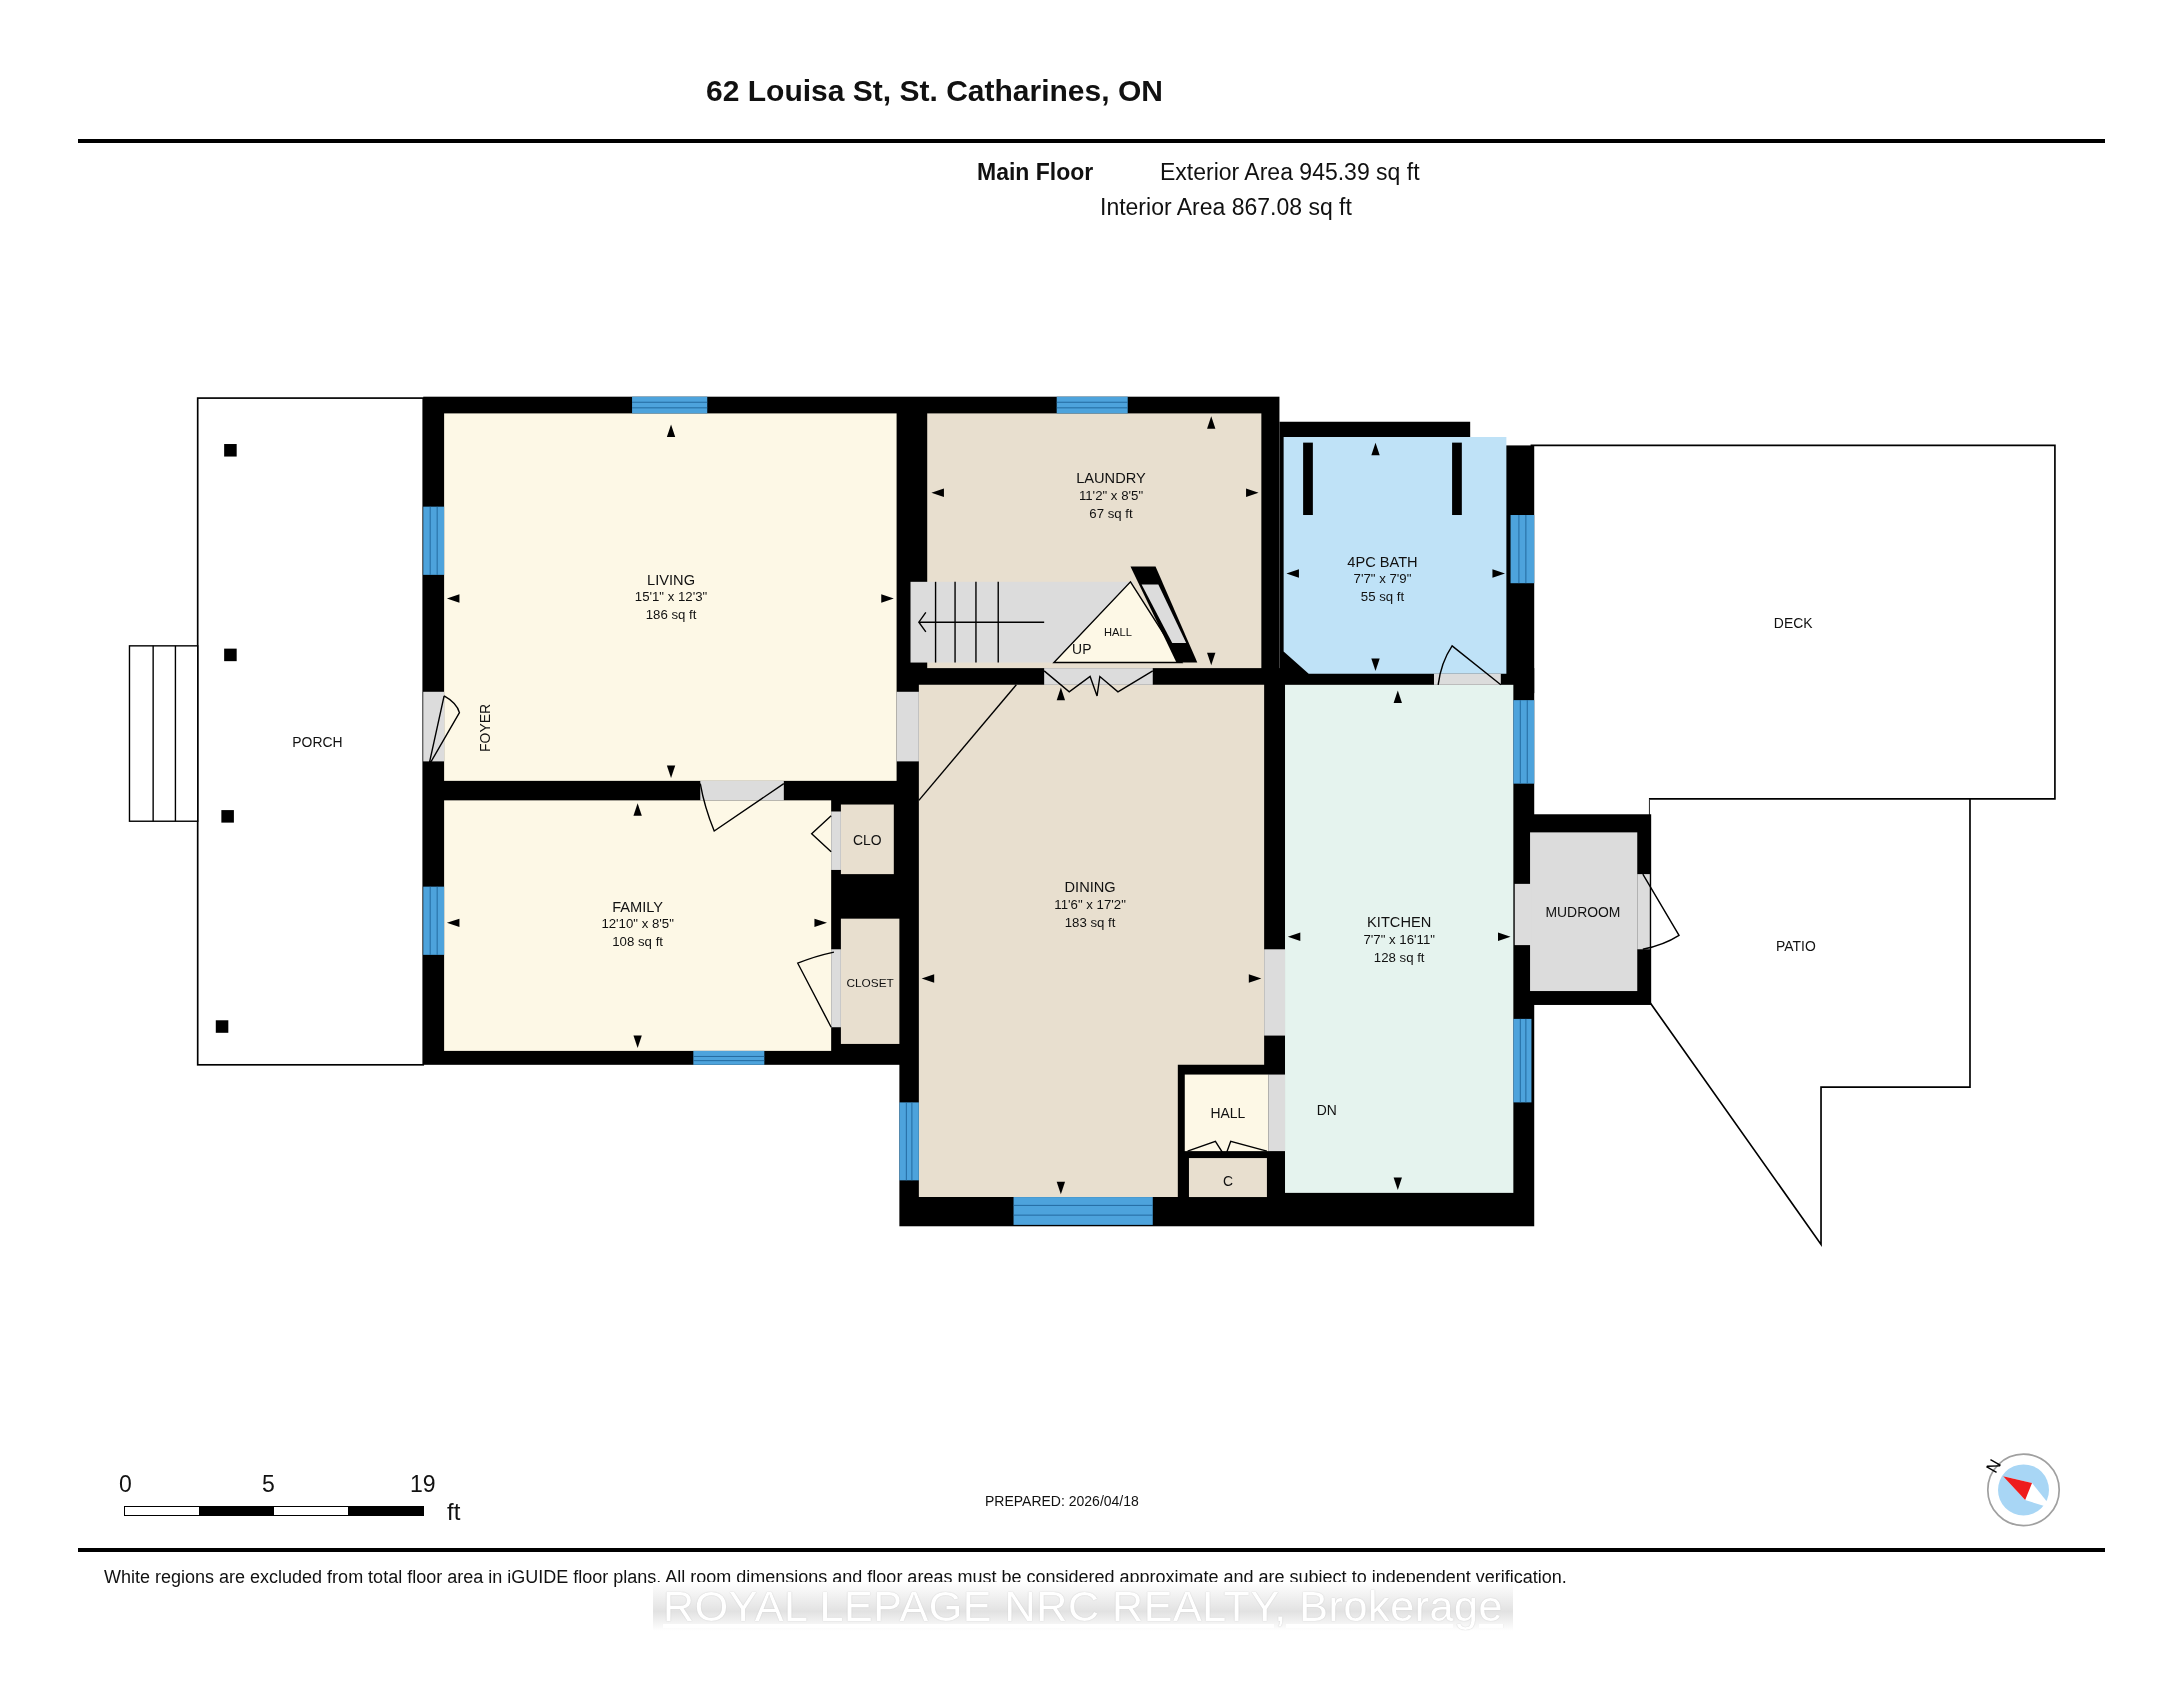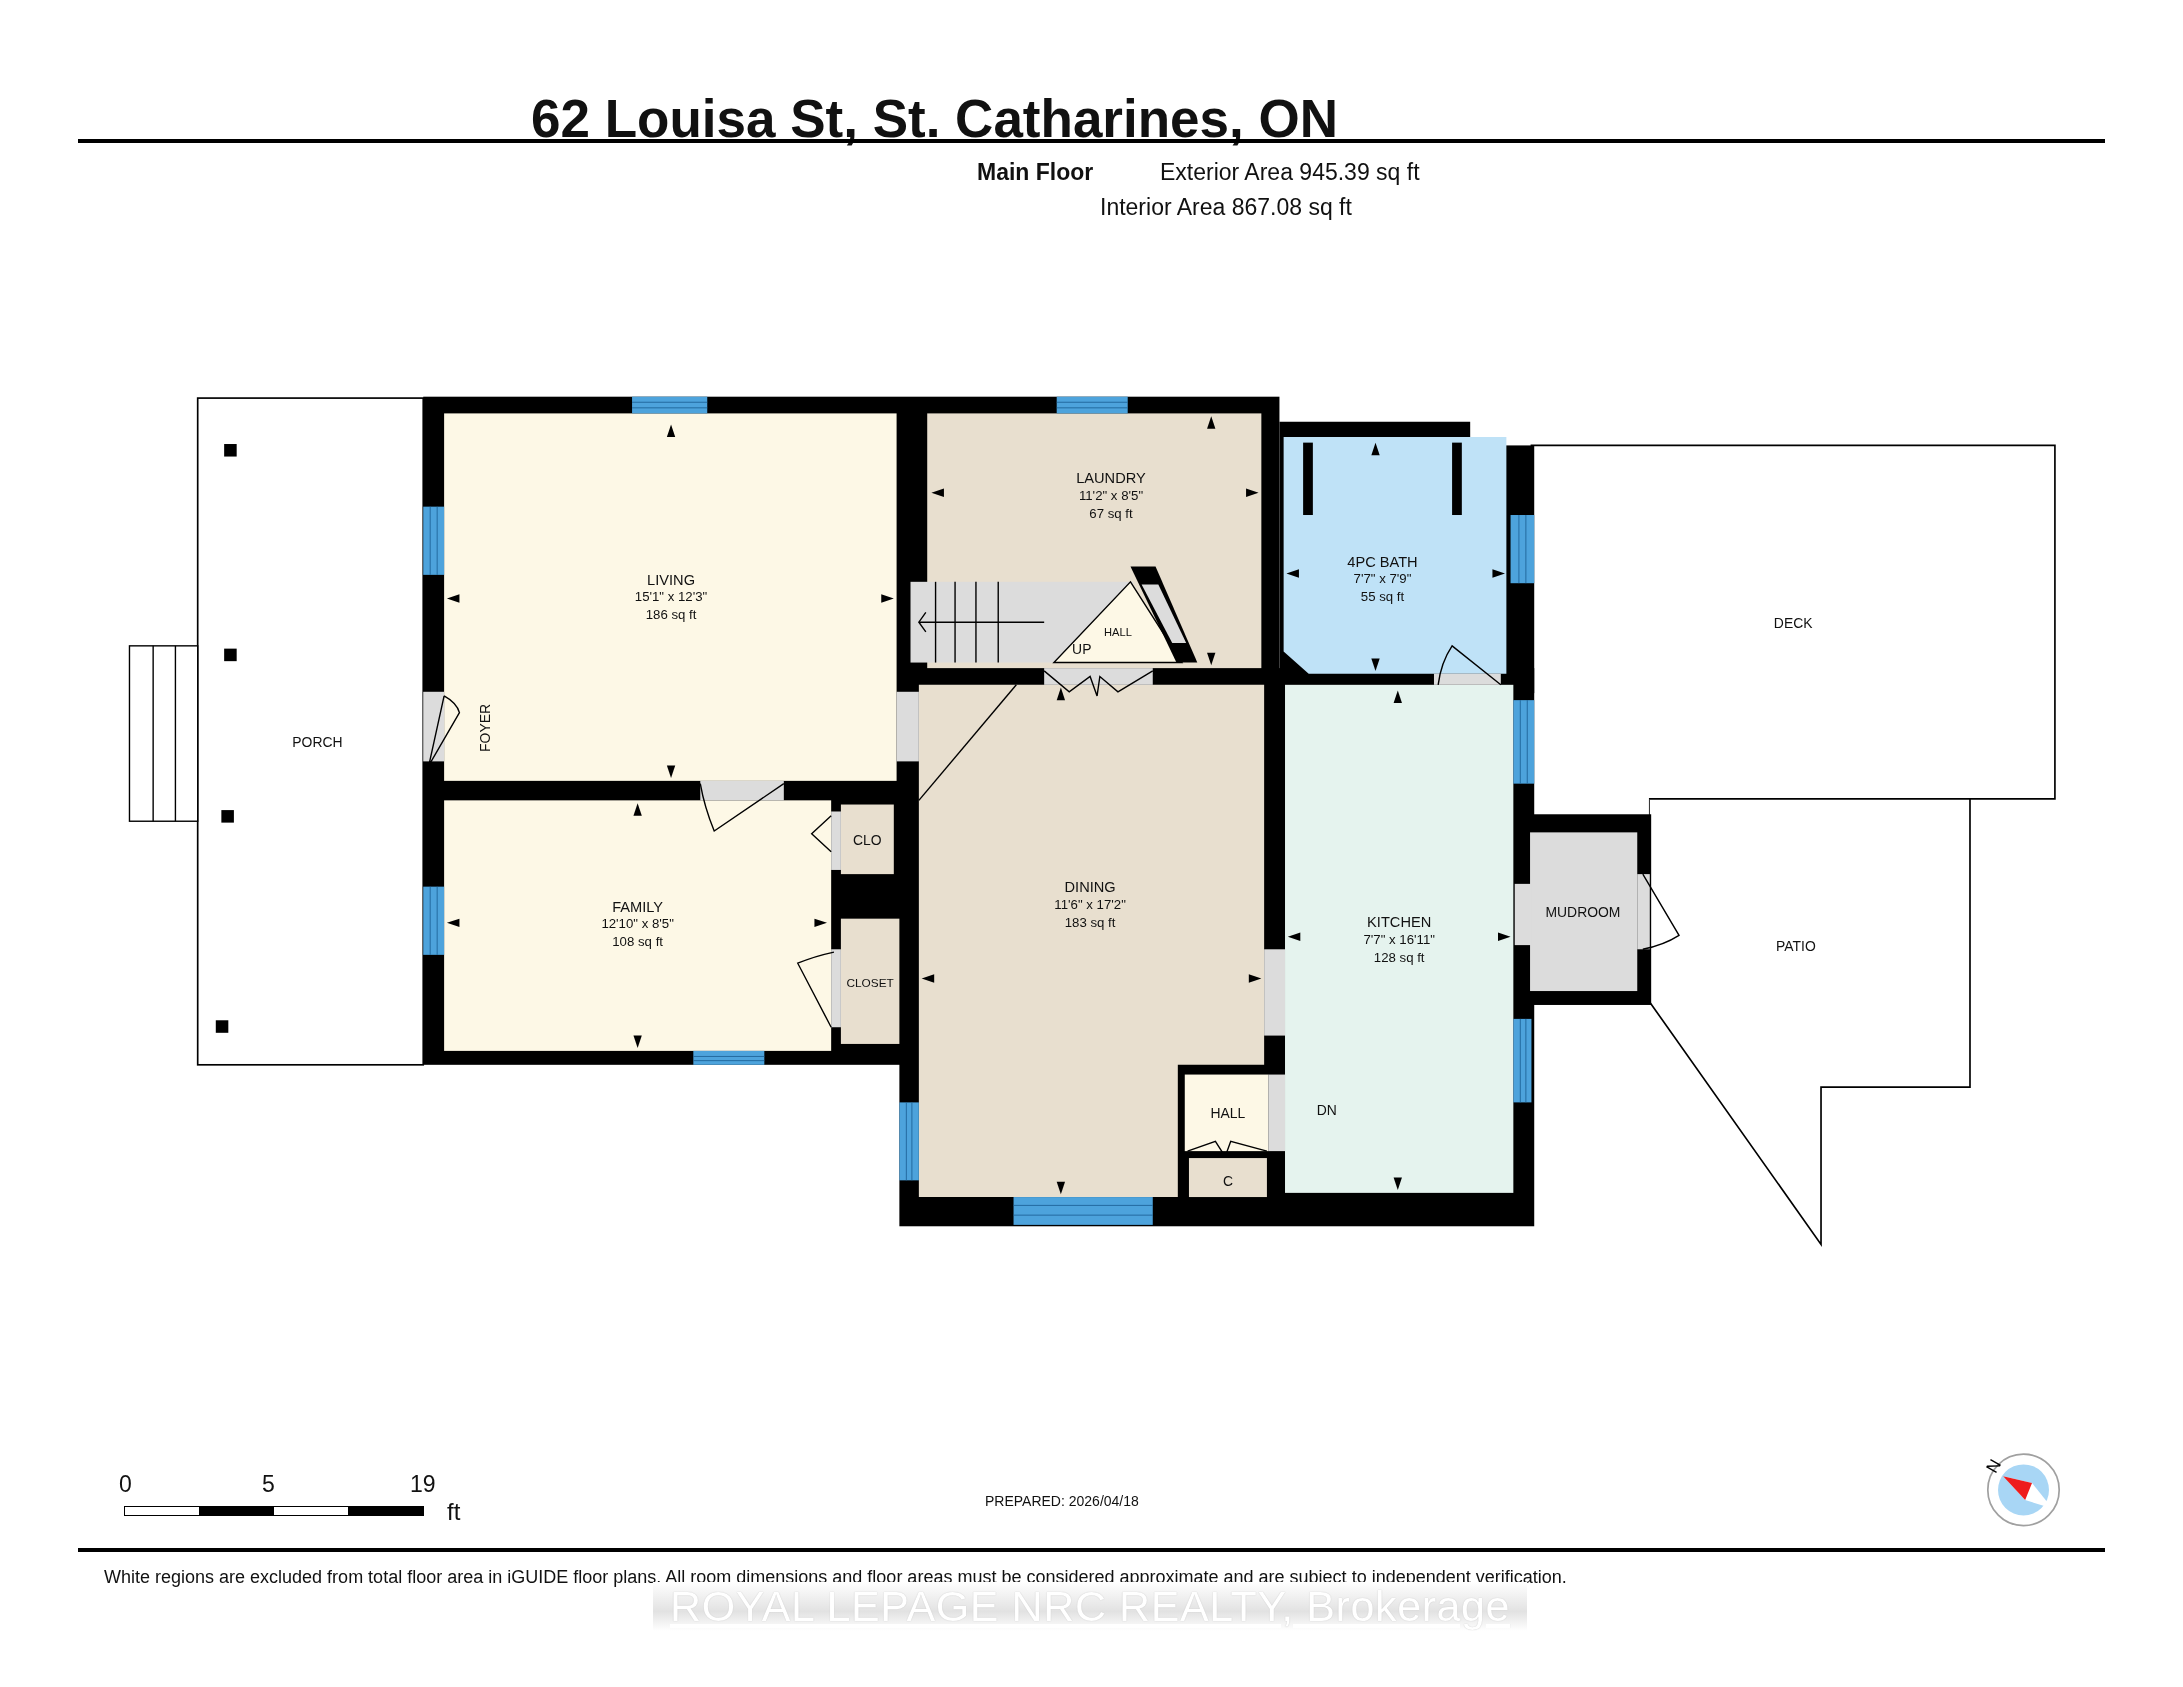--- a/index.html
+++ b/index.html
@@ -1,37 +1,37 @@
 <!DOCTYPE html>
 <html style="font-size:9px"><head>
 <meta charset="utf-8">
 <style>
   html, body { margin: 0; padding: 0; background: #ffffff; }
   body { width: 2183px; height: 1687px; position: relative; overflow: hidden; font-family: "Liberation Sans", sans-serif; color: #111; }
-  .title { position: absolute; left: 0; top: 88px; width: 1869px; text-align: center; font-size: 53px; font-weight: bold; letter-spacing: 0px; }
+  .title { position: absolute; left: 0; top: 74px; width: 1869px; text-align: center; font-size: 30px; font-weight: bold; letter-spacing: 0px; }
   .rule { position: absolute; left: 78px; width: 2027px; height: 4px; background: #000; }
   .rule.top { top: 139px; }
   .rule.bottom { top: 1548px; }
   .areas { position: absolute; top: 155px; font-size: 23px; line-height: 35px; }
   .areas .floor-label { position: absolute; left: 977px; font-weight: bold; white-space: nowrap; }
   .areas .ext { position: absolute; left: 1160px; white-space: nowrap; }
   .areas .int { position: absolute; left: 1100px; top: 35px; white-space: nowrap; }
   #plan { position: absolute; left: 0; top: 0; width: 2183px; height: 1687px; }
   .room-label { font-family: "Liberation Sans", sans-serif; fill: #111; }
   .scale { position: absolute; left: 119px; top: 1471px; width: 353px; height: 63px; }
   .scale .tick { position: absolute; top: 0; font-size: 23px; }
   .scale .bar { position: absolute; top: 35px; left: 4.5px; width: 300px; height: 10.2px; border: 1.7px solid #000; display: flex; box-sizing: border-box; }
   .scale .bar span { flex: 1; }
   .scale .bar .b { background: #000; }
   .scale .unit { position: absolute; left: 328px; top: 27px; font-size: 24px; }
   .prepared { position: absolute; left: 985px; top: 1493px; font-size: 14px; white-space: nowrap; }
   .compass { position: absolute; left: 1964px; top: 1444px; width: 102px; height: 85px; }
   .disclaimer { position: absolute; left: 104px; top: 1567px; font-size: 18px; white-space: nowrap; }
   .watermark { position: absolute; left: 653px; top: 1582px; font-size: 43px; color: #ffffff; white-space: nowrap;
-    background: linear-gradient(#ffffff, #e2e2e2 60%, #ffffff); padding: 0 17px; letter-spacing: 0.6px;
+    background: linear-gradient(#ffffff, #e2e2e2 60%, #ffffff); padding: 0 10px; letter-spacing: 0.6px;
     text-shadow: 0 0 1.1px #bbbbbb; text-decoration: underline; }
 </style>
 </head>
 <body>
 
 <div class="title">62 Louisa St, St. Catharines, ON</div>
 <div class="rule top"></div>
 
 <div class="areas">
   <span class="floor-label">Main Floor</span>

